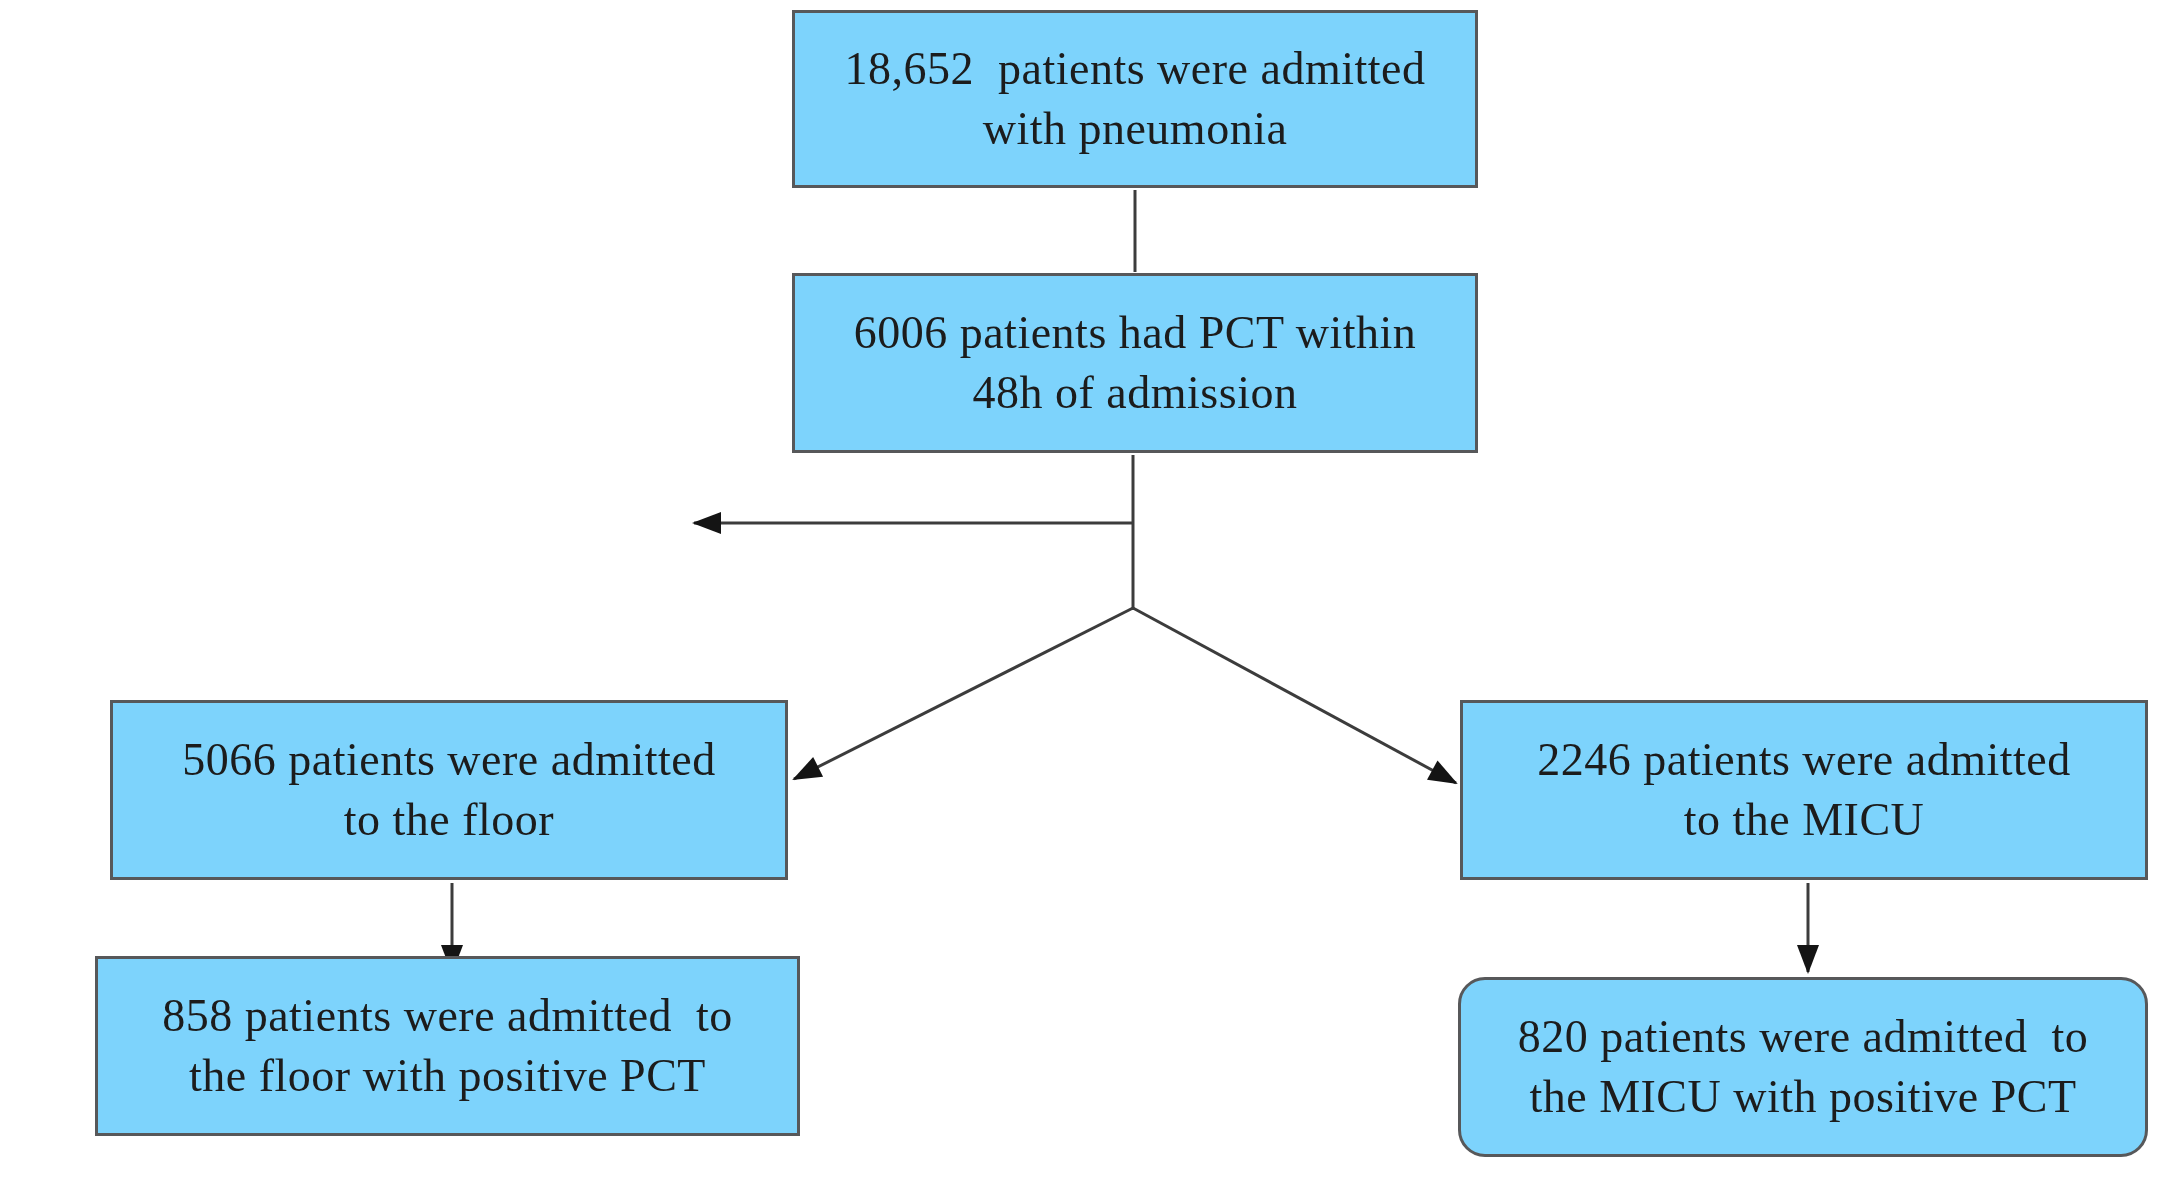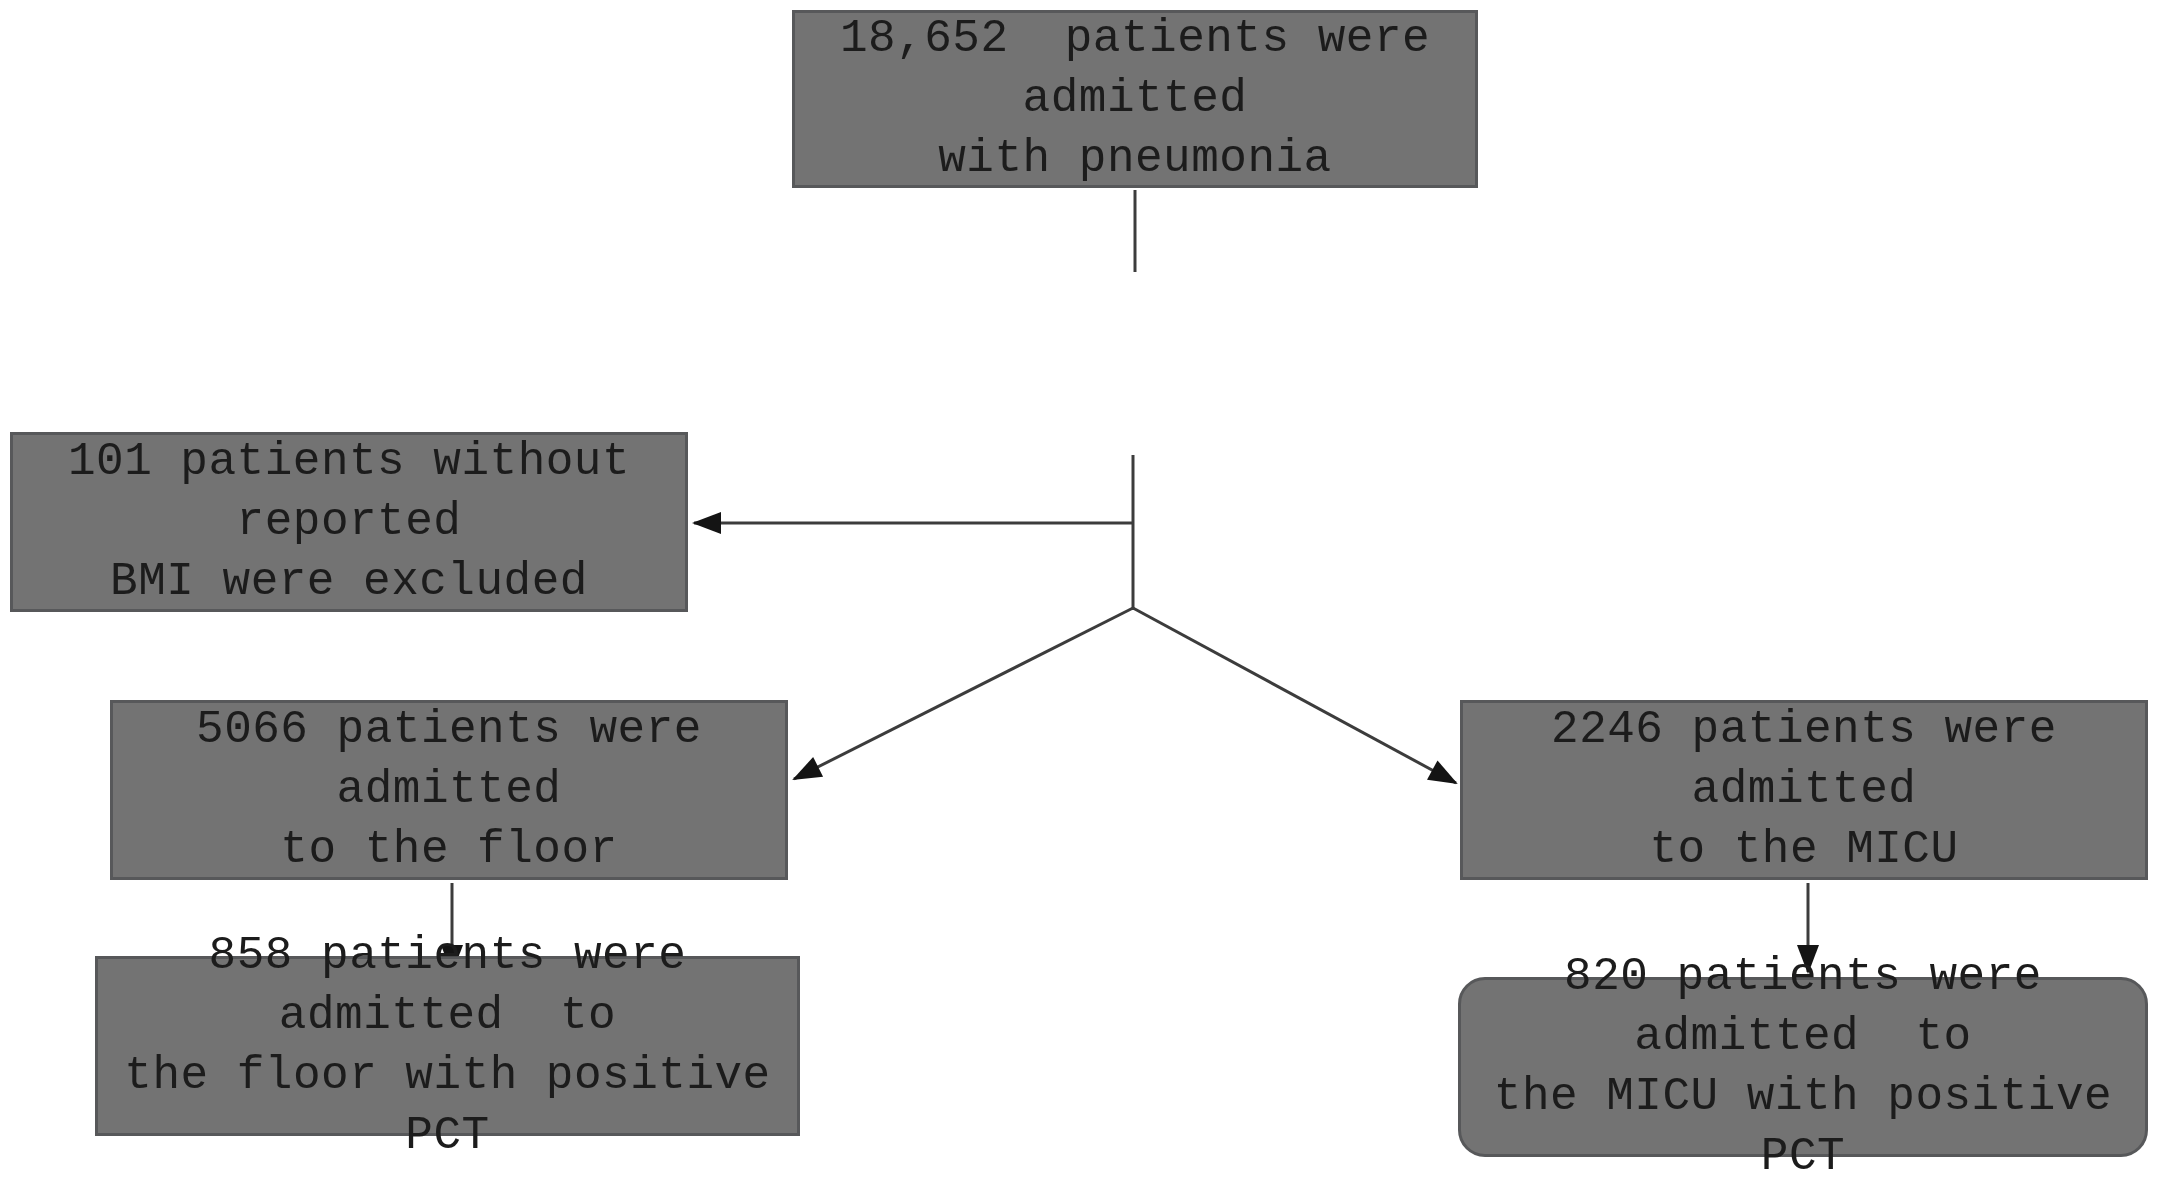--- a/index.html
+++ b/index.html
@@ -20,26 +20,25 @@
     left: 0;
     top: 0;
     width: 2159px;
     height: 1180px;
     pointer-events: none;
   }
   .box {
     position: absolute;
     box-sizing: border-box;
     border: 3px solid #57585a;
-    background: #737373;
+    background: #7dd3fc;
     display: flex;
     align-items: center;
     justify-content: center;
     text-align: center;
-    font-family: Liberation Mono, monospace;
   }
   .box-text {
     white-space: pre-wrap;
     font-size: 46px;
     line-height: 60px;
     color: #1c1c1c;
     letter-spacing: 0.5px;
   }
   
   #box-pneumonia   { left: 792px;  top: 10px;   width: 686px; height: 178px; }
@@ -75,25 +74,25 @@
     <line x1="452" y1="883" x2="452" y2="972" stroke="#3c3c3c" stroke-width="3" marker-end="url(#arrowhead)"></line>
 
     <line x1="1808" y1="883" x2="1808" y2="972" stroke="#3c3c3c" stroke-width="3" marker-end="url(#arrowhead)"></line>
   </svg>
 
   <div class="box" id="box-pneumonia">
     <span class="box-text">18,652  patients were admitted
 with pneumonia</span>
   </div>
 
+  <div class="box" id="box-pct48">
+    <span class="box-text">6006 patients had PCT within
+48h of admission</span>
+  </div>
 
-  <div class="box" id="box-excluded">
-    <span class="box-text">101 patients without reported
-BMI were excluded</span>
-  </div>
 
   <div class="box" id="box-floor">
     <span class="box-text">5066 patients were admitted
 to the floor</span>
   </div>
 
   <div class="box" id="box-micu">
     <span class="box-text">2246 patients were admitted
 to the MICU</span>
   </div>

